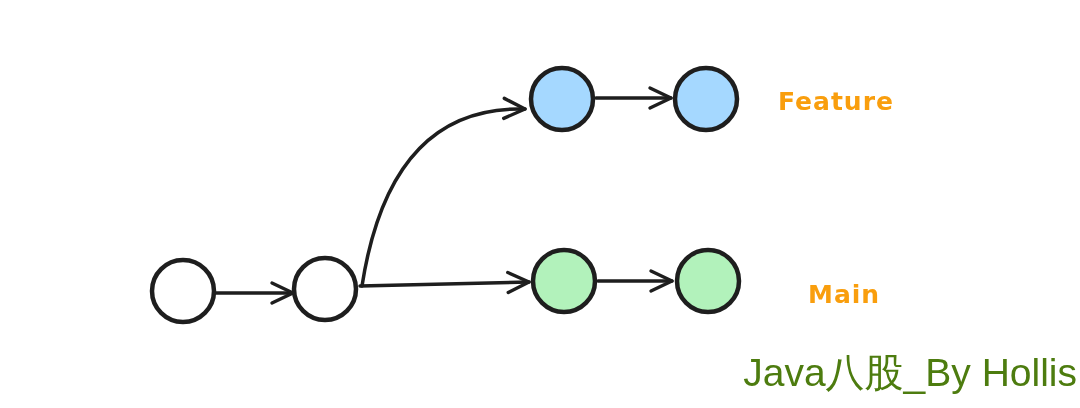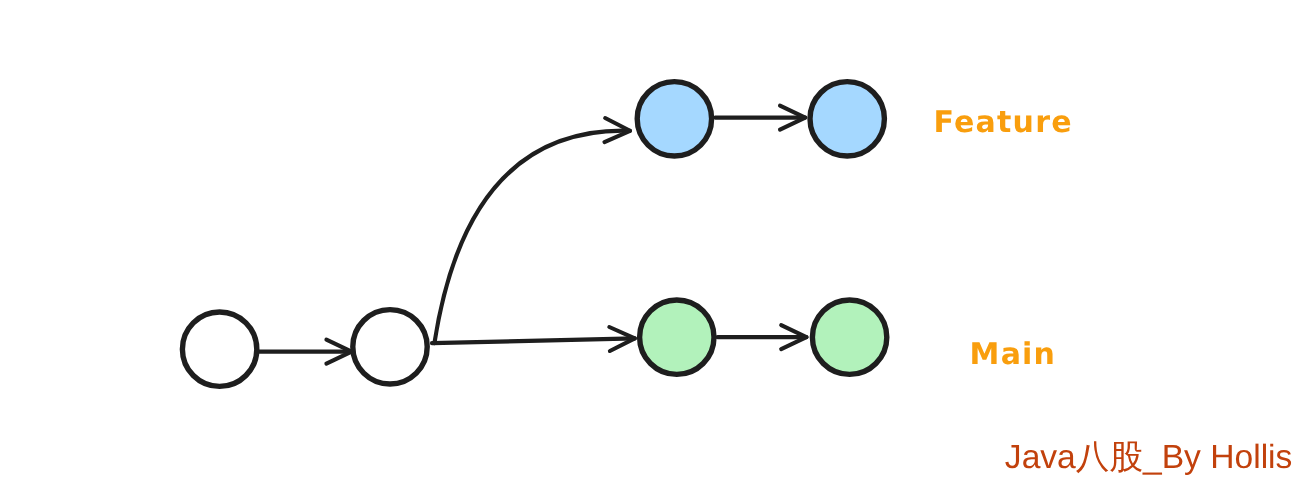--- a/index.html
+++ b/index.html
@@ -16,22 +16,22 @@
     font-family: "DejaVu Sans", sans-serif;
     font-size: 25px;
     font-weight: 600;
     letter-spacing: 1px;
   }
   .watermark {
     position: absolute;
     right: 3px;
     bottom: 8px;
     font-family: "Liberation Sans", sans-serif;
-    font-size: 28px;
-    color: #c2410c;
+    font-size: 39px;
+    color: #4d7c0f;
     text-shadow: 1px 1px 0 #ffffff;
     white-space: nowrap;
   }
 </style>
 </head>
 <body>
 
 <div class="canvas">
   <svg width="1080" height="408" viewBox="0 0 1080 408">
     <defs>

